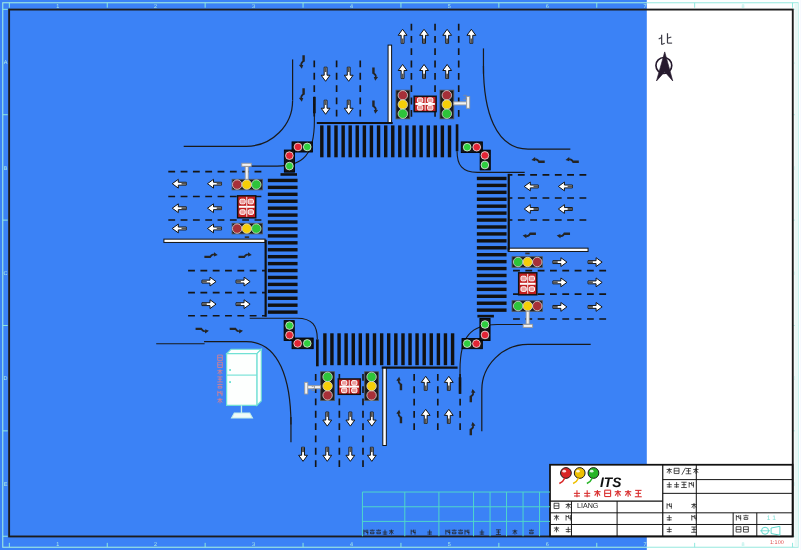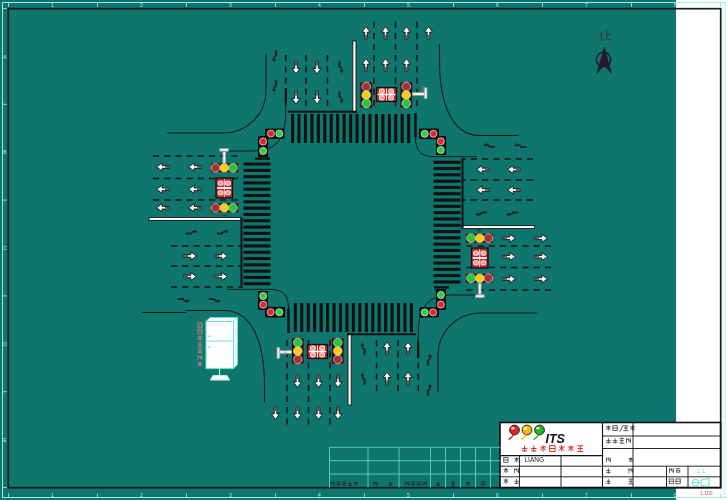--- a/index.html
+++ b/index.html
@@ -1,16 +1,16 @@
 <!DOCTYPE html>
 <html><head>
 <meta charset="utf-8">
 <style>
 html,body{margin:0;padding:0;background:#fff;}
-#sheet{width:676px;height:500px;position:relative;background:#0f766e;text-decoration:underline;}
+#sheet{width:588px;height:500px;position:relative;background:#3b82f6;text-decoration:underline;}
 svg{display:block;}
 text{user-select:none;}
 </style>
 </head>
 <body>
 
 <div id="sheet">
 <svg width="728" height="500" viewBox="0 0 728 500" xmlns="http://www.w3.org/2000/svg">
 
 <rect x="2.5" y="2.5" width="723" height="495" fill="none" stroke="#9feae2" stroke-width="1"></rect>

